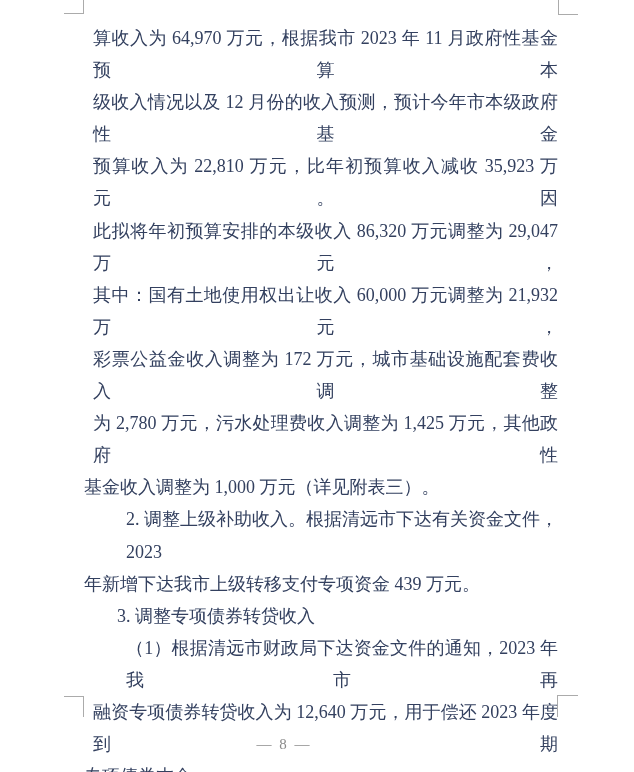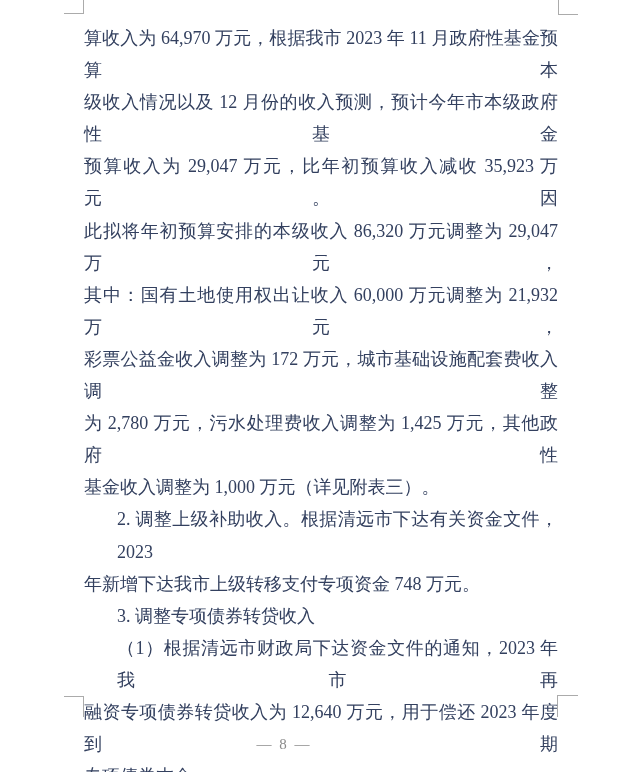--- a/index.html
+++ b/index.html
@@ -23,20 +23,21 @@
     color: var(--text, #33405f);
     font-size: 18px;
     line-height: 32.1px;
   }
   .ln {
     text-align: justify;
     text-justify: inter-ideograph;
   }
   .ln.j {
     text-align-last: justify;
+    margin-left: 9px;
   }
   .ln.ind {
     padding-left: 33px;
   }
   
   .mark {
     position: absolute;
     border: 0 solid var(--corner-mark, #ababab);
   }
   .mark.tl { left: 64px;  top: 0;      width: 19px; height: 13px; border-right-width: 1px; border-bottom-width: 1px; }
@@ -61,28 +62,28 @@
 <div class="page">
 
   <div class="mark tl"></div>
   <div class="mark tr"></div>
   <div class="mark bl"></div>
   <div class="mark br"></div>
 
   <div class="textblock">
     <div class="ln j">算收入为 64,970 万元，根据我市 2023 年 11 月政府性基金预算本</div>
     <div class="ln j">级收入情况以及 12 月份的收入预测，预计今年市本级政府性基金</div>
-    <div class="ln j">预算收入为 29,047 万元，比年初预算收入减收 35,923 万元。因</div>
+    <div class="ln j">预算收入为 22,810 万元，比年初预算收入减收 35,923 万元。因</div>
     <div class="ln j">此拟将年初预算安排的本级收入 86,320 万元调整为 29,047 万元，</div>
     <div class="ln j">其中：国有土地使用权出让收入 60,000 万元调整为 21,932 万元，</div>
     <div class="ln j">彩票公益金收入调整为 172 万元，城市基础设施配套费收入调整</div>
     <div class="ln j">为 2,780 万元，污水处理费收入调整为 1,425 万元，其他政府性</div>
     <div class="ln">基金收入调整为 1,000 万元（详见附表三）。</div>
     <div class="ln j ind">2. 调整上级补助收入。根据清远市下达有关资金文件，2023</div>
-    <div class="ln">年新增下达我市上级转移支付专项资金 748 万元。</div>
+    <div class="ln">年新增下达我市上级转移支付专项资金 439 万元。</div>
     <div class="ln ind">3. 调整专项债券转贷收入</div>
     <div class="ln j ind">（1）根据清远市财政局下达资金文件的通知，2023 年我市再</div>
     <div class="ln j">融资专项债券转贷收入为 12,640 万元，用于偿还 2023 年度到期</div>
     <div class="ln">专项债券本金。</div>
 
   </div>
 
   <div class="footer">
     <span>— 8 —</span>
   </div>

